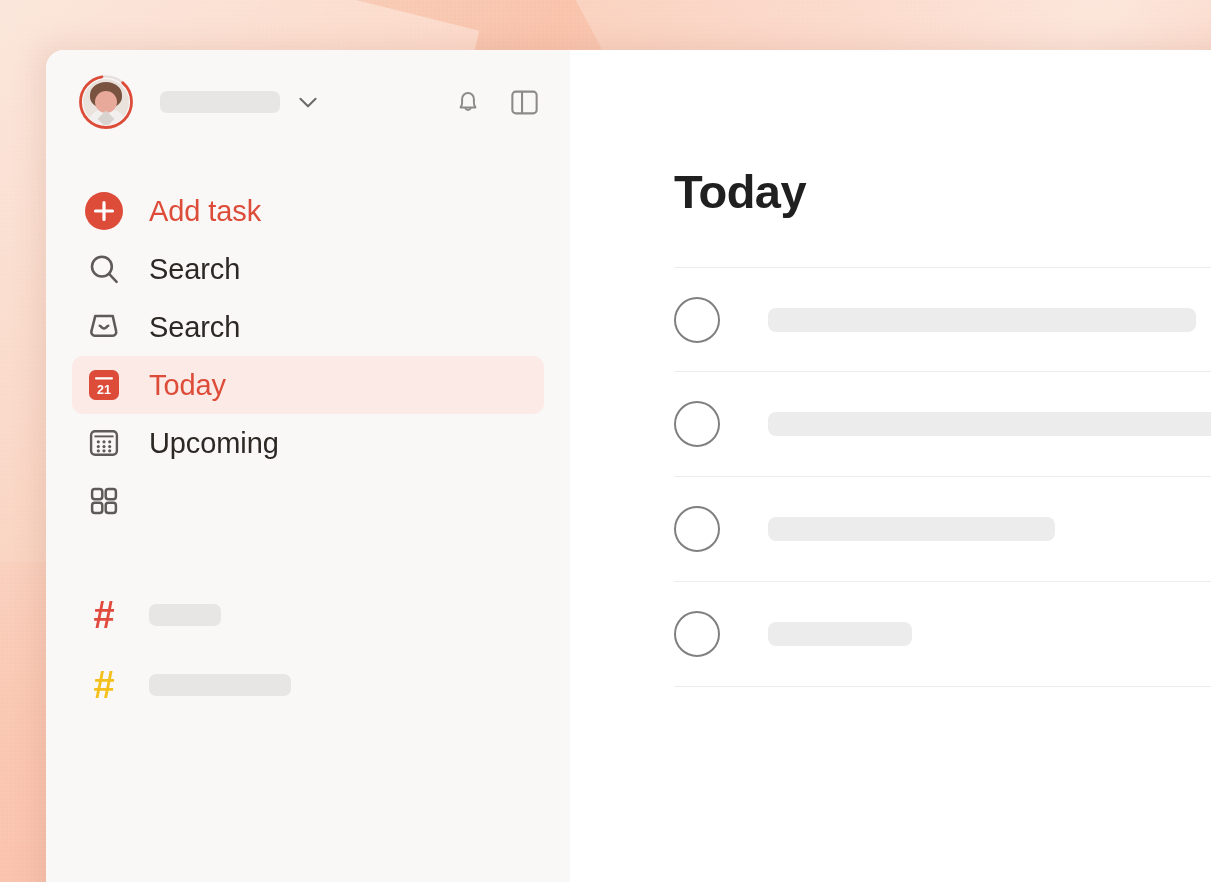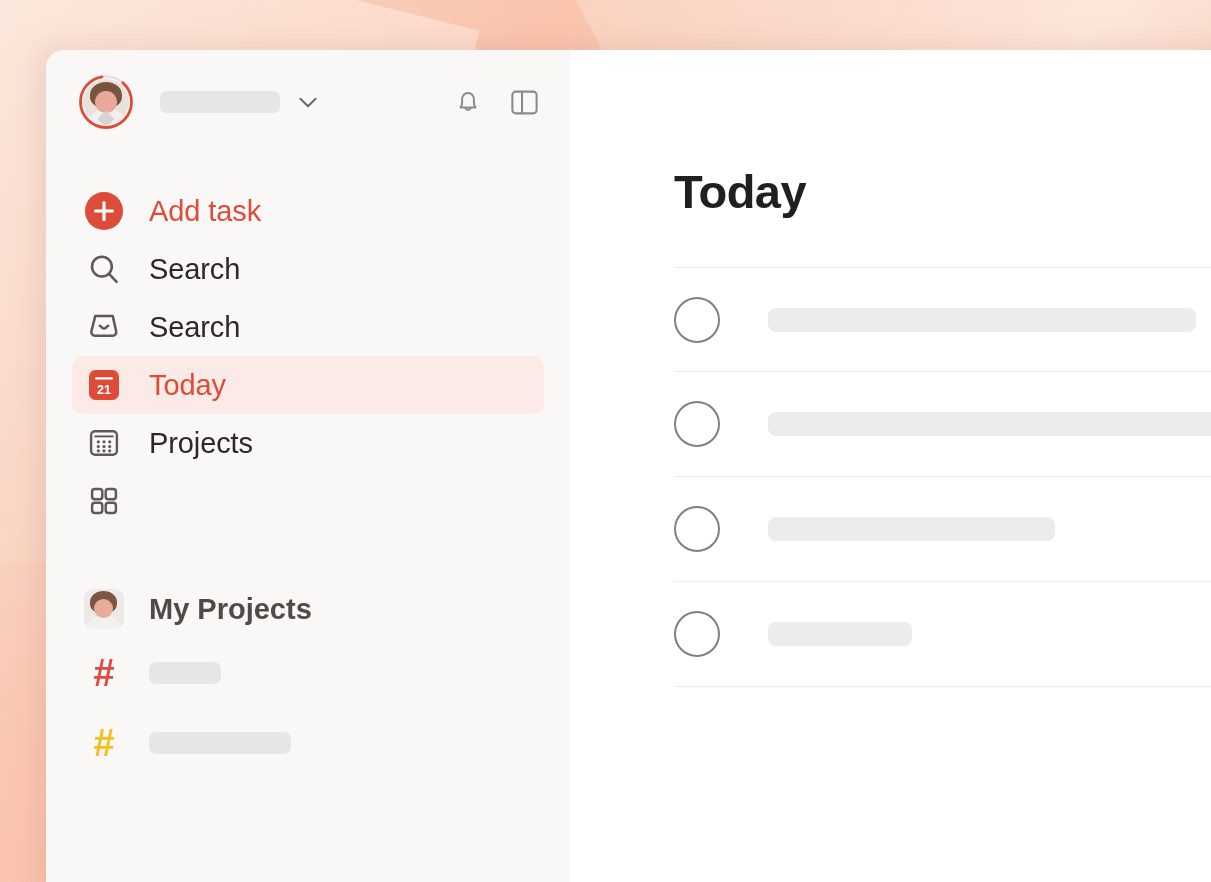--- a/index.html
+++ b/index.html
@@ -417,44 +417,36 @@
                 <circle cx="15.8" cy="11.2" r="1.05"></circle>
                 <circle cx="8.2" cy="14.4" r="1.05"></circle>
                 <circle cx="12" cy="14.4" r="1.05"></circle>
                 <circle cx="15.8" cy="14.4" r="1.05"></circle>
                 <circle cx="8.2" cy="17.2" r="1.05"></circle>
                 <circle cx="12" cy="17.2" r="1.05"></circle>
                 <circle cx="15.8" cy="17.2" r="1.05"></circle>
               </g>
             </svg>
           </span>
-          <span class="nav-label">Projects</span>
+          <span class="nav-label">Upcoming</span>
         </div>
 
         <div class="nav-row">
           <span class="nav-icon">
             <svg width="34" height="34" viewBox="0 0 24 24" fill="none" stroke="#5d5a57" stroke-width="1.75">
               <rect x="3.6" y="3.6" width="7.2" height="7.2" rx="1.9"></rect>
               <rect x="13.2" y="3.6" width="7.2" height="7.2" rx="1.9"></rect>
               <rect x="3.6" y="13.2" width="7.2" height="7.2" rx="1.9"></rect>
               <rect x="13.2" y="13.2" width="7.2" height="7.2" rx="1.9"></rect>
             </svg>
           </span>
         </div>
       </nav>
 
       <div class="projects">
-        <div class="proj-header">
-          <span class="proj-avatar">
-            <span class="body"></span>
-            <span class="hair"></span>
-            <span class="face"></span>
-          </span>
-          <span class="proj-title">My Projects</span>
-        </div>
 
         <div class="proj-row">
           <span class="hash" style="color:#e04a3f;">#</span>
           <span class="proj-bar" style="width:72px;"></span>
         </div>
 
         <div class="proj-row">
           <span class="hash" style="color:#f4c01e;">#</span>
           <span class="proj-bar" style="width:142px;"></span>
         </div>

